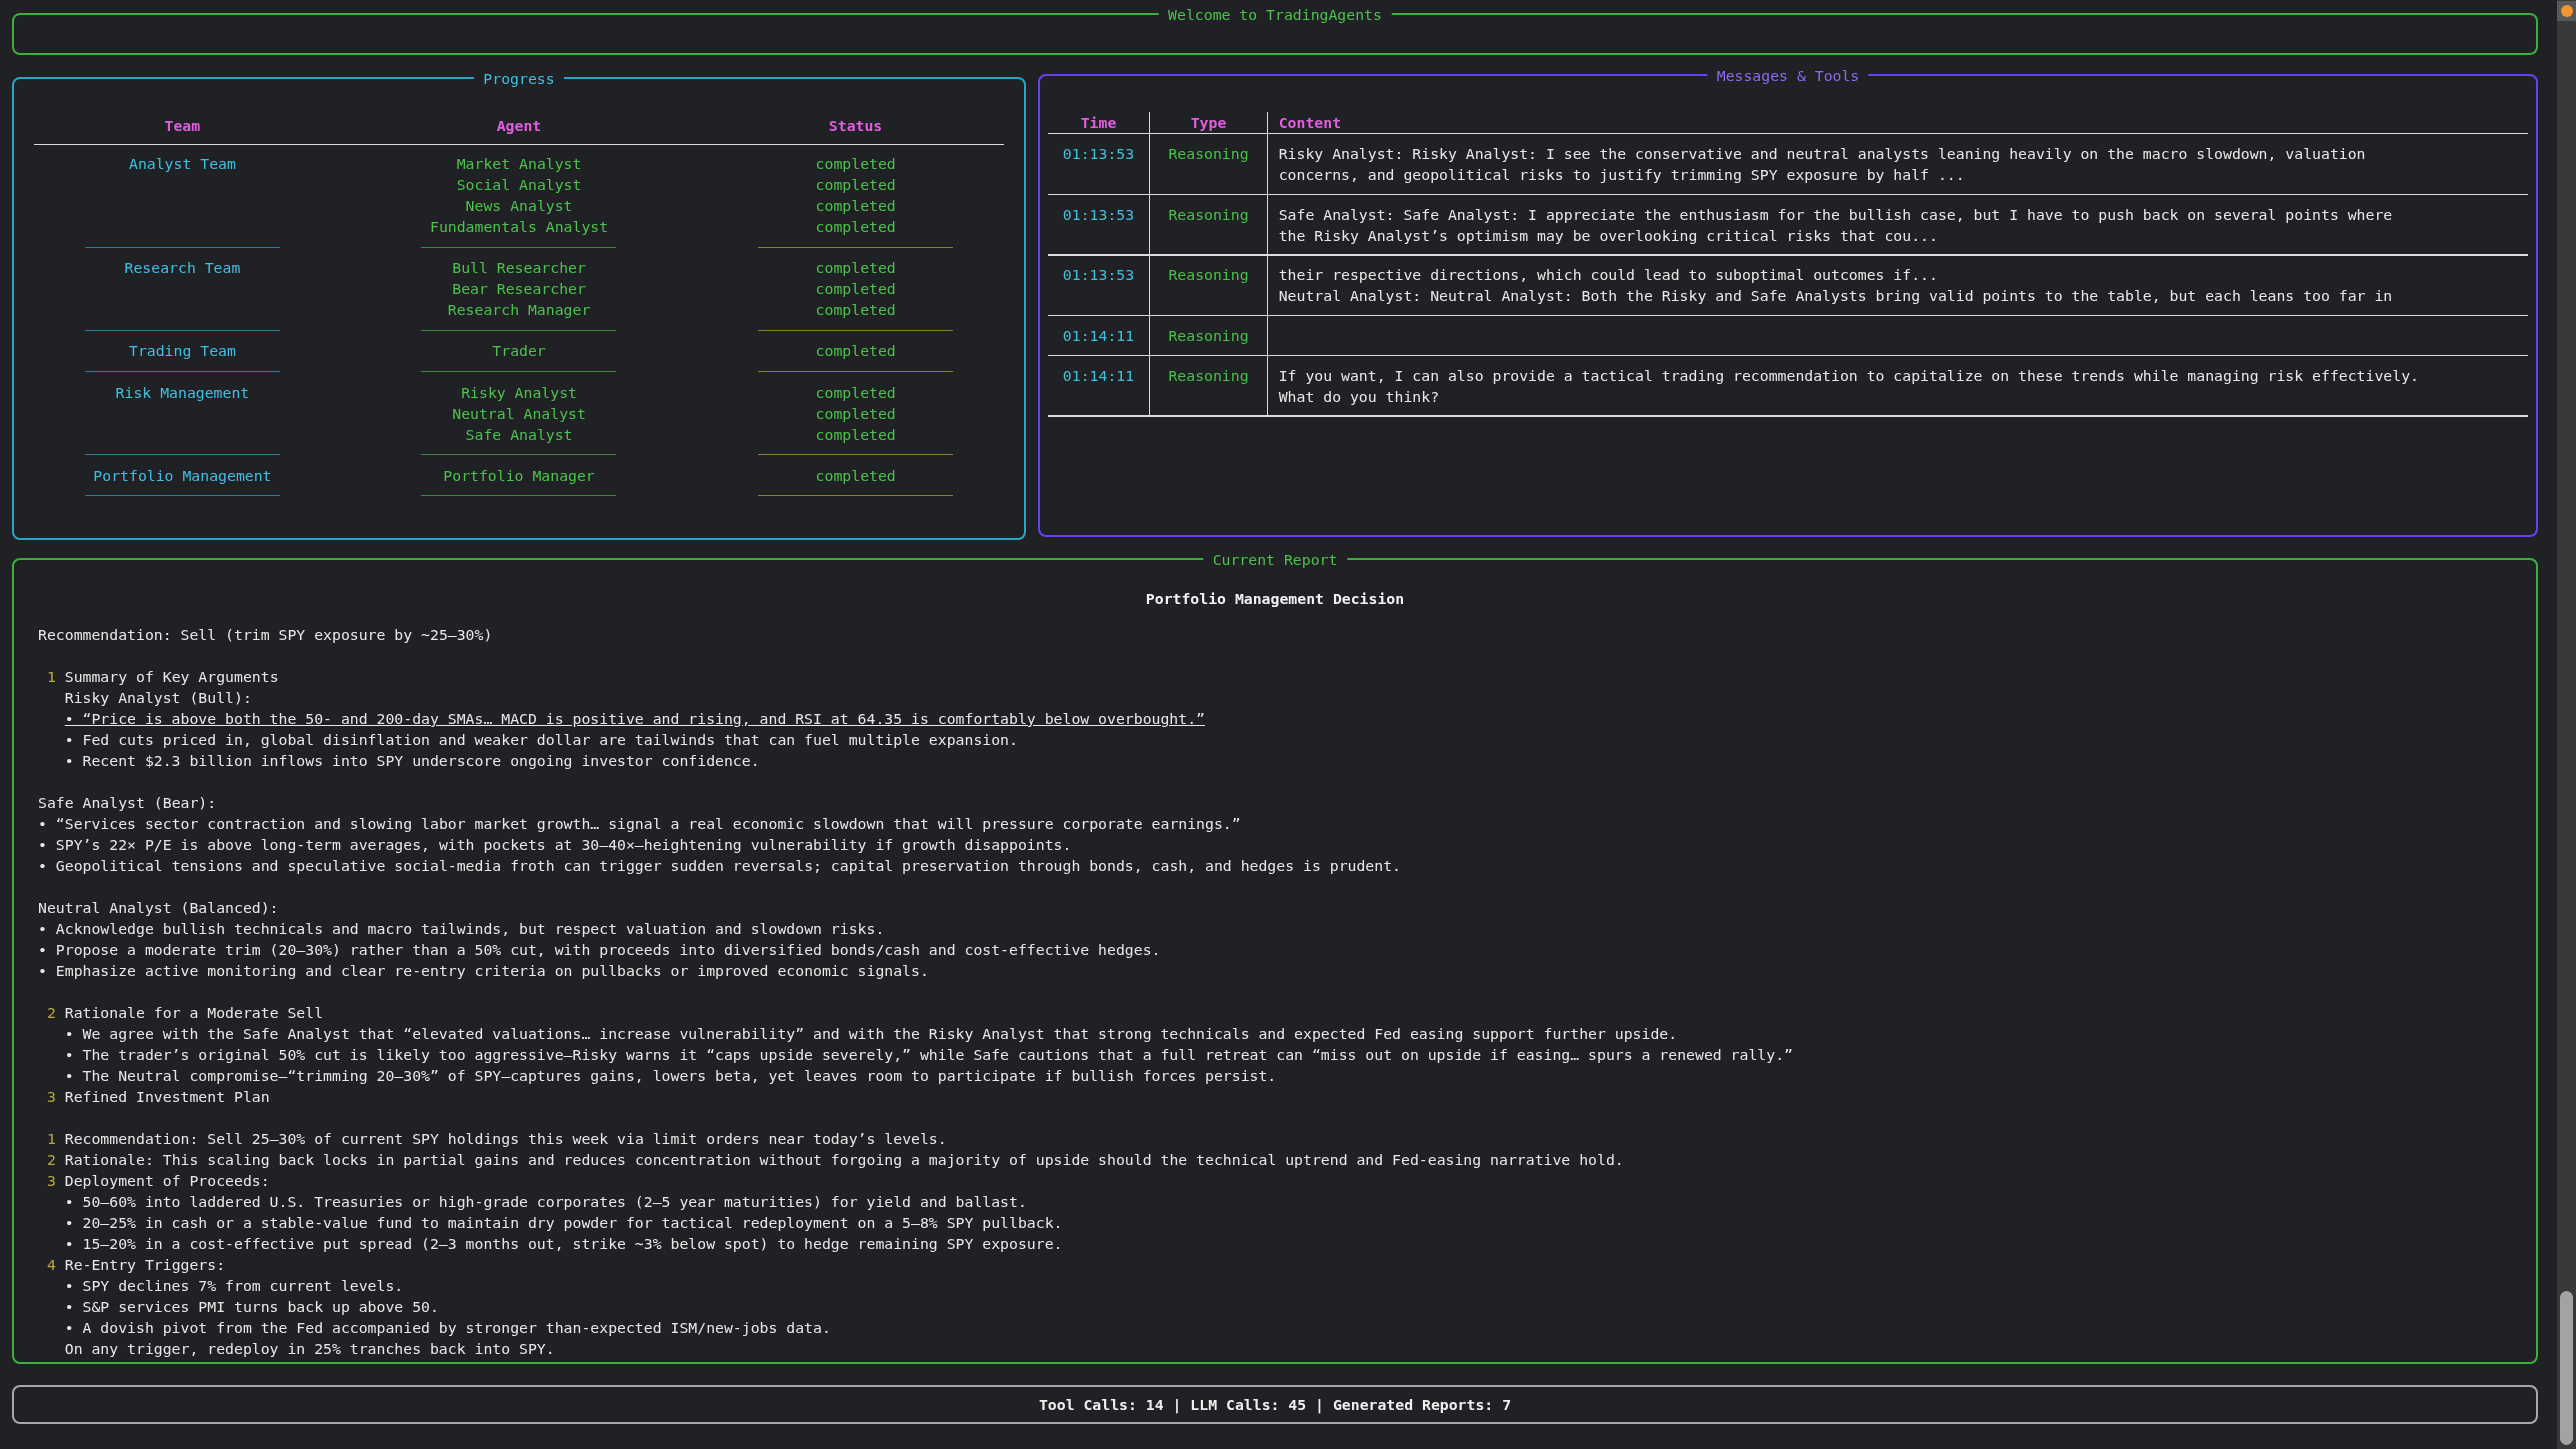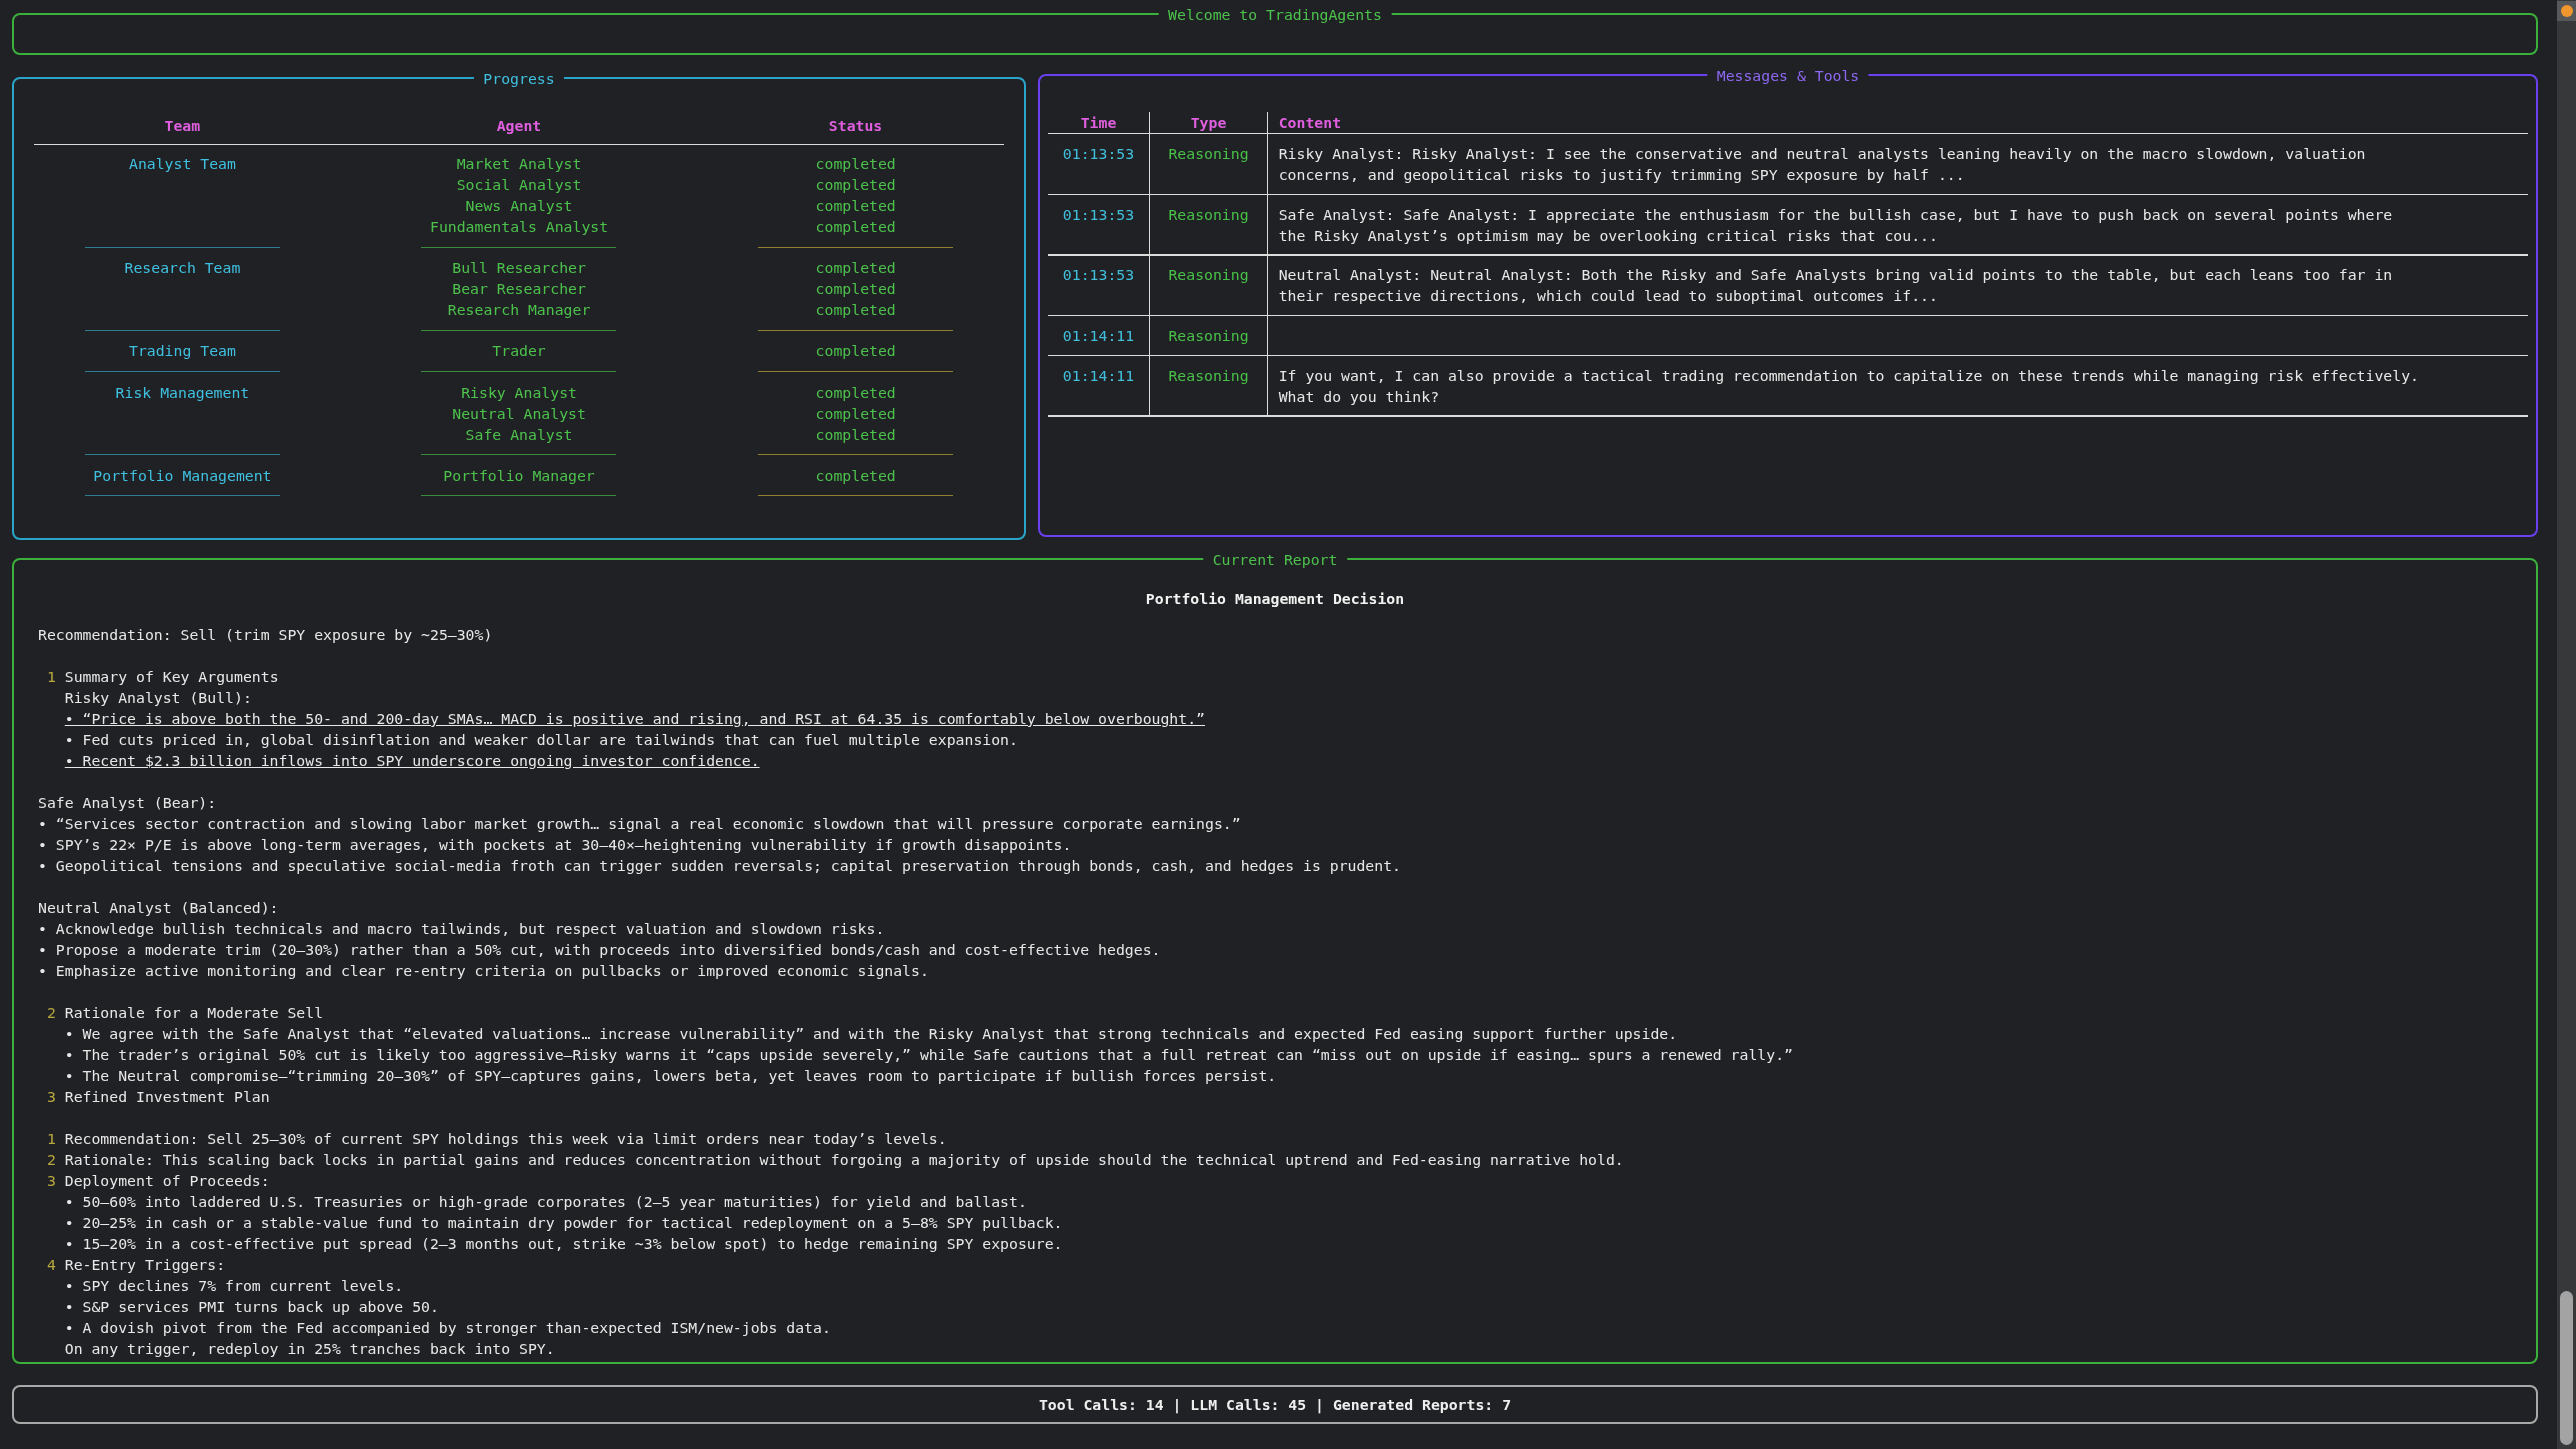--- a/index.html
+++ b/index.html
@@ -224,21 +224,21 @@
           <div class="msep"></div>
           <div class="mrow">
             <div class="mtime">01:13:53</div>
             <div class="mtype">Reasoning</div>
             <div class="mcontent"><div class="mline">Safe Analyst: Safe Analyst: I appreciate the enthusiasm for the bullish case, but I have to push back on several points where</div><div class="mline">the Risky Analyst’s optimism may be overlooking critical risks that cou...</div></div>
           </div>
           <div class="msep"></div>
           <div class="mrow">
             <div class="mtime">01:13:53</div>
             <div class="mtype">Reasoning</div>
-            <div class="mcontent"><div class="mline">Neutral Analyst: Neutral Analyst: Both the Risky and Safe Analysts bring valid points to the table, but each leans too far in</div><div class="mline">their respective directions, which could lead to suboptimal outcomes if...</div></div>
+            <div class="mcontent"><div class="mline">their respective directions, which could lead to suboptimal outcomes if...</div><div class="mline">Neutral Analyst: Neutral Analyst: Both the Risky and Safe Analysts bring valid points to the table, but each leans too far in</div></div>
           </div>
           <div class="msep"></div>
           <div class="mrow">
             <div class="mtime">01:14:11</div>
             <div class="mtype">Reasoning</div>
           </div>
           <div class="msep"></div>
           <div class="mrow">
             <div class="mtime">01:14:11</div>
             <div class="mtype">Reasoning</div>
@@ -252,21 +252,21 @@
   <div class="panel report-panel">
     <span class="panel-title t-green">Current Report</span>
     <div class="report-heading">Portfolio Management Decision</div>
     <div class="report-body" id="report-body">
         <div class="rline" style="padding-left: 0ch;">Recommendation: Sell (trim SPY exposure by ~25–30%)</div>
         <div class="rline">&nbsp;</div>
         <div class="rline" style="padding-left: 1ch;"><span class="rnum">1</span> Summary of Key Arguments</div>
         <div class="rline" style="padding-left: 3ch;">Risky Analyst (Bull):</div>
         <div class="rline" style="padding-left: 3ch; text-decoration: underline;">• “Price is above both the 50- and 200-day SMAs… MACD is positive and rising, and RSI at 64.35 is comfortably below overbought.”</div>
         <div class="rline" style="padding-left: 3ch;">• Fed cuts priced in, global disinflation and weaker dollar are tailwinds that can fuel multiple expansion.</div>
-        <div class="rline" style="padding-left: 3ch; text-decoration: underline;">• Recent $2.3 billion inflows into SPY underscore ongoing investor confidence.</div>
+        <div class="rline" style="padding-left: 3ch;">• Recent $2.3 billion inflows into SPY underscore ongoing investor confidence.</div>
         <div class="rline">&nbsp;</div>
         <div class="rline" style="padding-left: 0ch;">Safe Analyst (Bear):</div>
         <div class="rline" style="padding-left: 0ch;">• “Services sector contraction and slowing labor market growth… signal a real economic slowdown that will pressure corporate earnings.”</div>
         <div class="rline" style="padding-left: 0ch;">• SPY’s 22× P/E is above long-term averages, with pockets at 30–40×—heightening vulnerability if growth disappoints.</div>
         <div class="rline" style="padding-left: 0ch;">• Geopolitical tensions and speculative social-media froth can trigger sudden reversals; capital preservation through bonds, cash, and hedges is prudent.</div>
         <div class="rline">&nbsp;</div>
         <div class="rline" style="padding-left: 0ch;">Neutral Analyst (Balanced):</div>
         <div class="rline" style="padding-left: 0ch;">• Acknowledge bullish technicals and macro tailwinds, but respect valuation and slowdown risks.</div>
         <div class="rline" style="padding-left: 0ch;">• Propose a moderate trim (20–30%) rather than a 50% cut, with proceeds into diversified bonds/cash and cost-effective hedges.</div>
         <div class="rline" style="padding-left: 0ch;">• Emphasize active monitoring and clear re-entry criteria on pullbacks or improved economic signals.</div>

